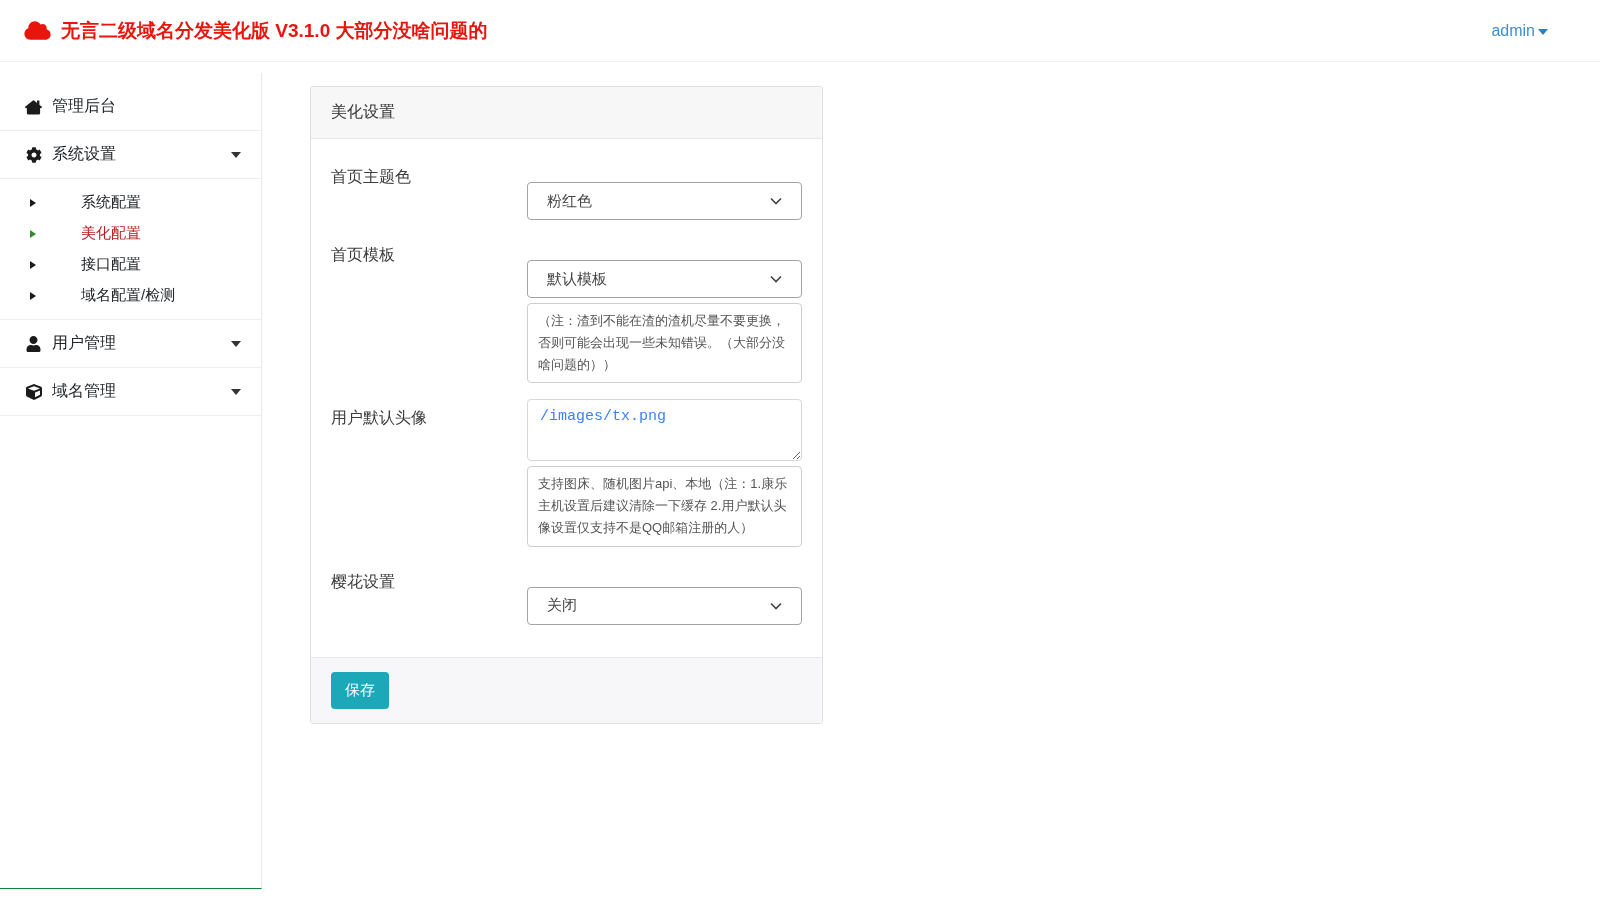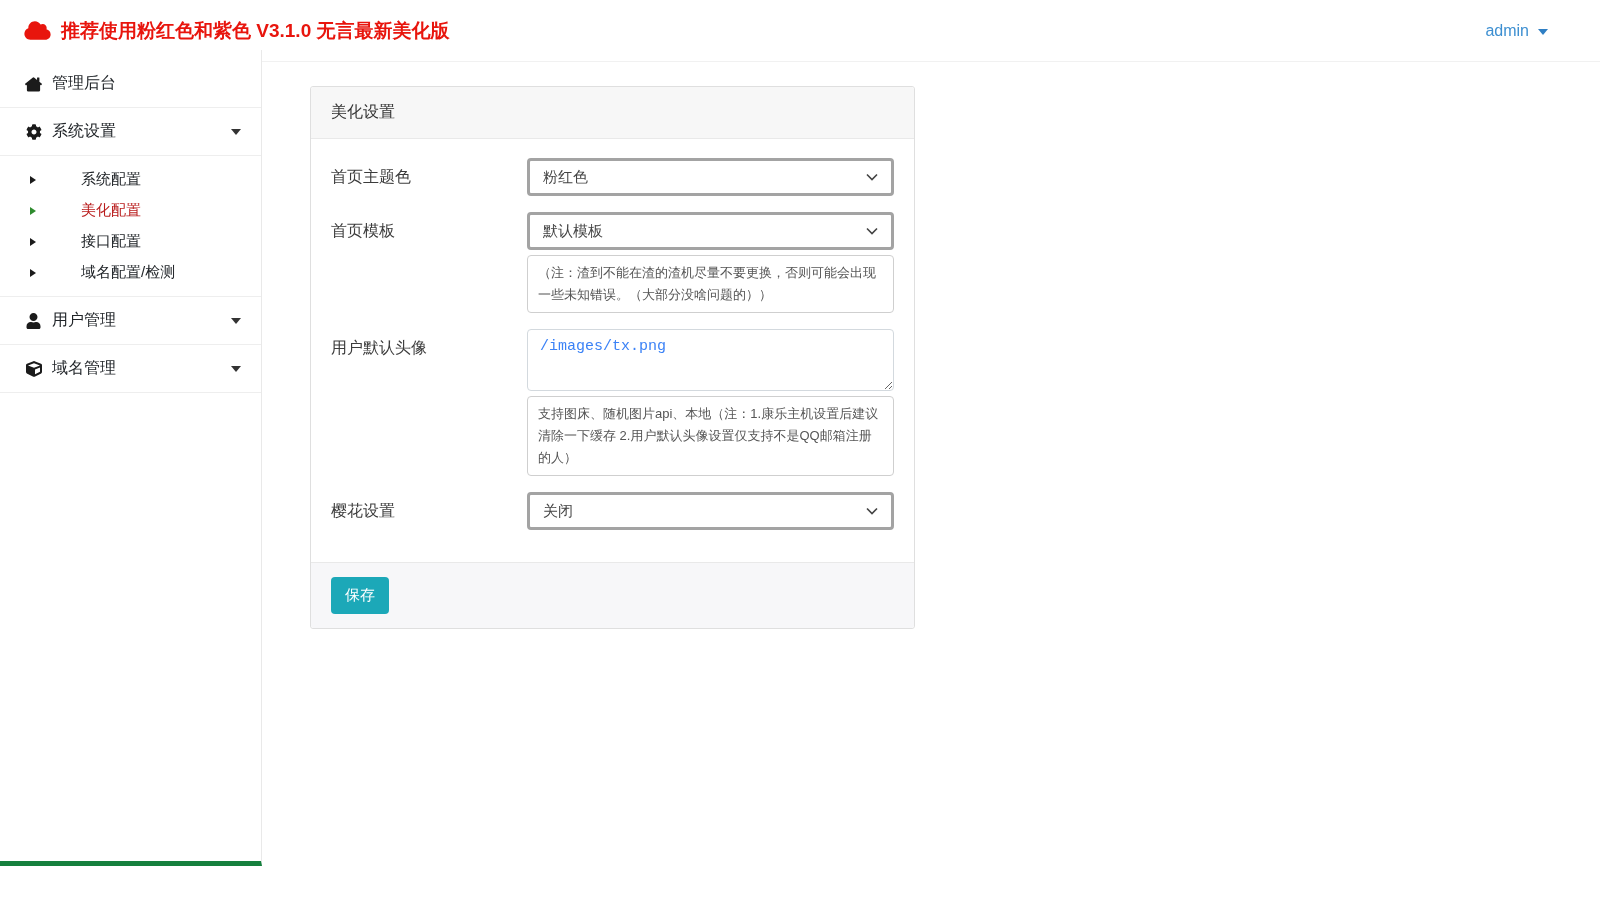--- a/index.html
+++ b/index.html
@@ -5,58 +5,58 @@
   * { margin:0; padding:0; box-sizing:border-box; }
   html,body { width:1600px; height:900px; background:#fff;
     font-family:"Liberation Sans", sans-serif; overflow:hidden; }
 
   
   .app-header { height:62px; display:flex; align-items:center;
     justify-content:space-between; padding:0 52px 0 24px;
     border-bottom:1px solid #f1f1f1; background:#fff; }
   .brand { display:flex; align-items:center; gap:10px; }
   .brand-title { color:#e8150d; font-size:19px; font-weight:bold; }
-  .user-menu { display:flex; align-items:center; gap:9px; cursor:pointer; }
+  .user-menu { display:flex; align-items:center; gap:3px; cursor:pointer; }
   .user-name { color:#3d8fd1; font-size:16px; }
   .caret-down-blue { width:0; height:0; border-left:5px solid transparent;
     border-right:5px solid transparent; border-top:6px solid #2f7fc4; margin-top:2px; }
 
   
-  .sidebar { position:absolute; left:0; top:50px; width:262px; height:816px;
-    background:#fff; border-right:1px solid #e9e9e9; border-bottom:5px solid #15803d;
+  .sidebar { position:absolute; left:0; top:73px; width:262px; height:816px;
+    background:#fff; border-right:1px solid #e9e9e9; border-bottom:1px solid #15803d;
     padding-top:10px; }
   .side-item { display:flex; align-items:center; height:48px;
     padding:0 20px 0 24px; border-bottom:1px solid #eeeeee;
     font-size:16px; color:#212529; cursor:pointer; }
   .side-item .ico { width:19px; height:17px; margin-right:9px; display:inline-flex;
     align-items:center; justify-content:center; flex:0 0 auto; }
   .caret-down-dark { width:0; height:0; border-left:5px solid transparent;
     border-right:5px solid transparent; border-top:6px solid #333; margin-left:auto; }
   .submenu { padding:8px 0; border-bottom:1px solid #eeeeee; }
   .sub-item { display:flex; align-items:center; height:31px; padding-left:30px;
     font-size:15px; color:#212529; cursor:pointer;gap:36px; }
   .sub-caret { width:0; height:0; border-top:4px solid transparent;
     border-bottom:4px solid transparent; border-left:6px solid #1b1b1b; margin-right:9px; }
   .sub-item.active { color:#b91c1c; }
   .sub-item.active .sub-caret { border-left-color:#2e8b2e; }
 
   
   .main-area { position:absolute; left:263px; top:62px; right:0; bottom:0; background:#fff; }
-  .card { margin:24px 0 0 47px; width:605px; background:#fff;
+  .card { margin:24px 0 0 47px; width:513px; background:#fff;
     border:1px solid #dfdfdf; border-radius:3px; }
   .card-header { background:#f7f7f7; border-bottom:1px solid #e9e9e9;
     padding:15px 20px; font-size:16px; color:#333; border-radius:3px 3px 0 0; }
   .card-body { padding:19px 20px 32px 20px; }
   .form-row { display:flex; margin-bottom:16px;gap:48px; }
   .form-row:last-child { margin-bottom:0; }
   .form-label { flex:0 0 148px; font-size:16px; color:#3c3c3c; padding-top:9px; }
   .form-control-col { flex:1; min-width:0; }
-  .select-box { height:38px; border:3px solid #a3a3a3; border-radius:4px;
+  .select-box { height:38px; border:1px solid #a3a3a3; border-radius:4px;
     display:flex; align-items:center; justify-content:space-between;
-    padding:0 13px; font-size:15px; color:#444; background:#fff; cursor:pointer; }
+    padding:0 19px; font-size:15px; color:#444; background:#fff; cursor:pointer;margin-top:24px; }
   .help-box { margin-top:5px; border:1px solid #cfcfcf; border-radius:4px;
     padding:6px 10px; font-size:13px; color:#555; line-height:1.7; background:#fff; }
   textarea.avatar-input { width:100%; height:62px; border:1px solid #d3d9de;
     border-radius:4px; padding:8px 12px; font-size:15px; color:#3b82f6;
     font-family:Liberation Mono, monospace; resize:both; display:block; }
   .card-footer { background:#f7f7f9; border-top:1px solid #e9e9e9;
     padding:14px 20px; display:flex; justify-content:flex-start; border-radius:0 0 3px 3px; }
   .save-btn { background:#1ca8b8; color:#fff; border:none; border-radius:4px;
     height:37px; padding:0 14px; font-size:15px; cursor:pointer;
     font-family:"Liberation Sans", sans-serif; }
@@ -64,21 +64,21 @@
 </head>
 <body>
 
 <header class="app-header">
   <div class="brand">
     <span style="display:inline-flex;">
       <svg width="27" height="21" viewBox="0 0 640 512">
           <path fill="#e8150d" d="M537.6 226.6c4.1-10.7 6.4-22.4 6.4-34.6 0-53-43-96-96-96-19.7 0-38.1 6-53.3 16.2C367 64.2 315.3 32 256 32c-88.4 0-160 71.6-160 160 0 2.7.1 5.4.2 8.1C40.2 219.8 0 273.2 0 336c0 79.5 64.5 144 144 144h368c70.7 0 128-57.3 128-128 0-61.9-44-113.6-102.4-125.4z"></path>
         </svg>
     </span>
-    <span class="brand-title">推荐使用粉红色和紫色 V3.1.0 无言最新美化版</span>
+    <span class="brand-title">无言二级域名分发美化版 V3.1.0 大部分没啥问题的</span>
   </div>
   <div class="user-menu">
     <span class="user-name">admin</span>
     <span class="caret-down-blue"></span>
   </div>
 </header>
 
 <aside class="sidebar">
   <div class="side-item">
     <span class="ico">

